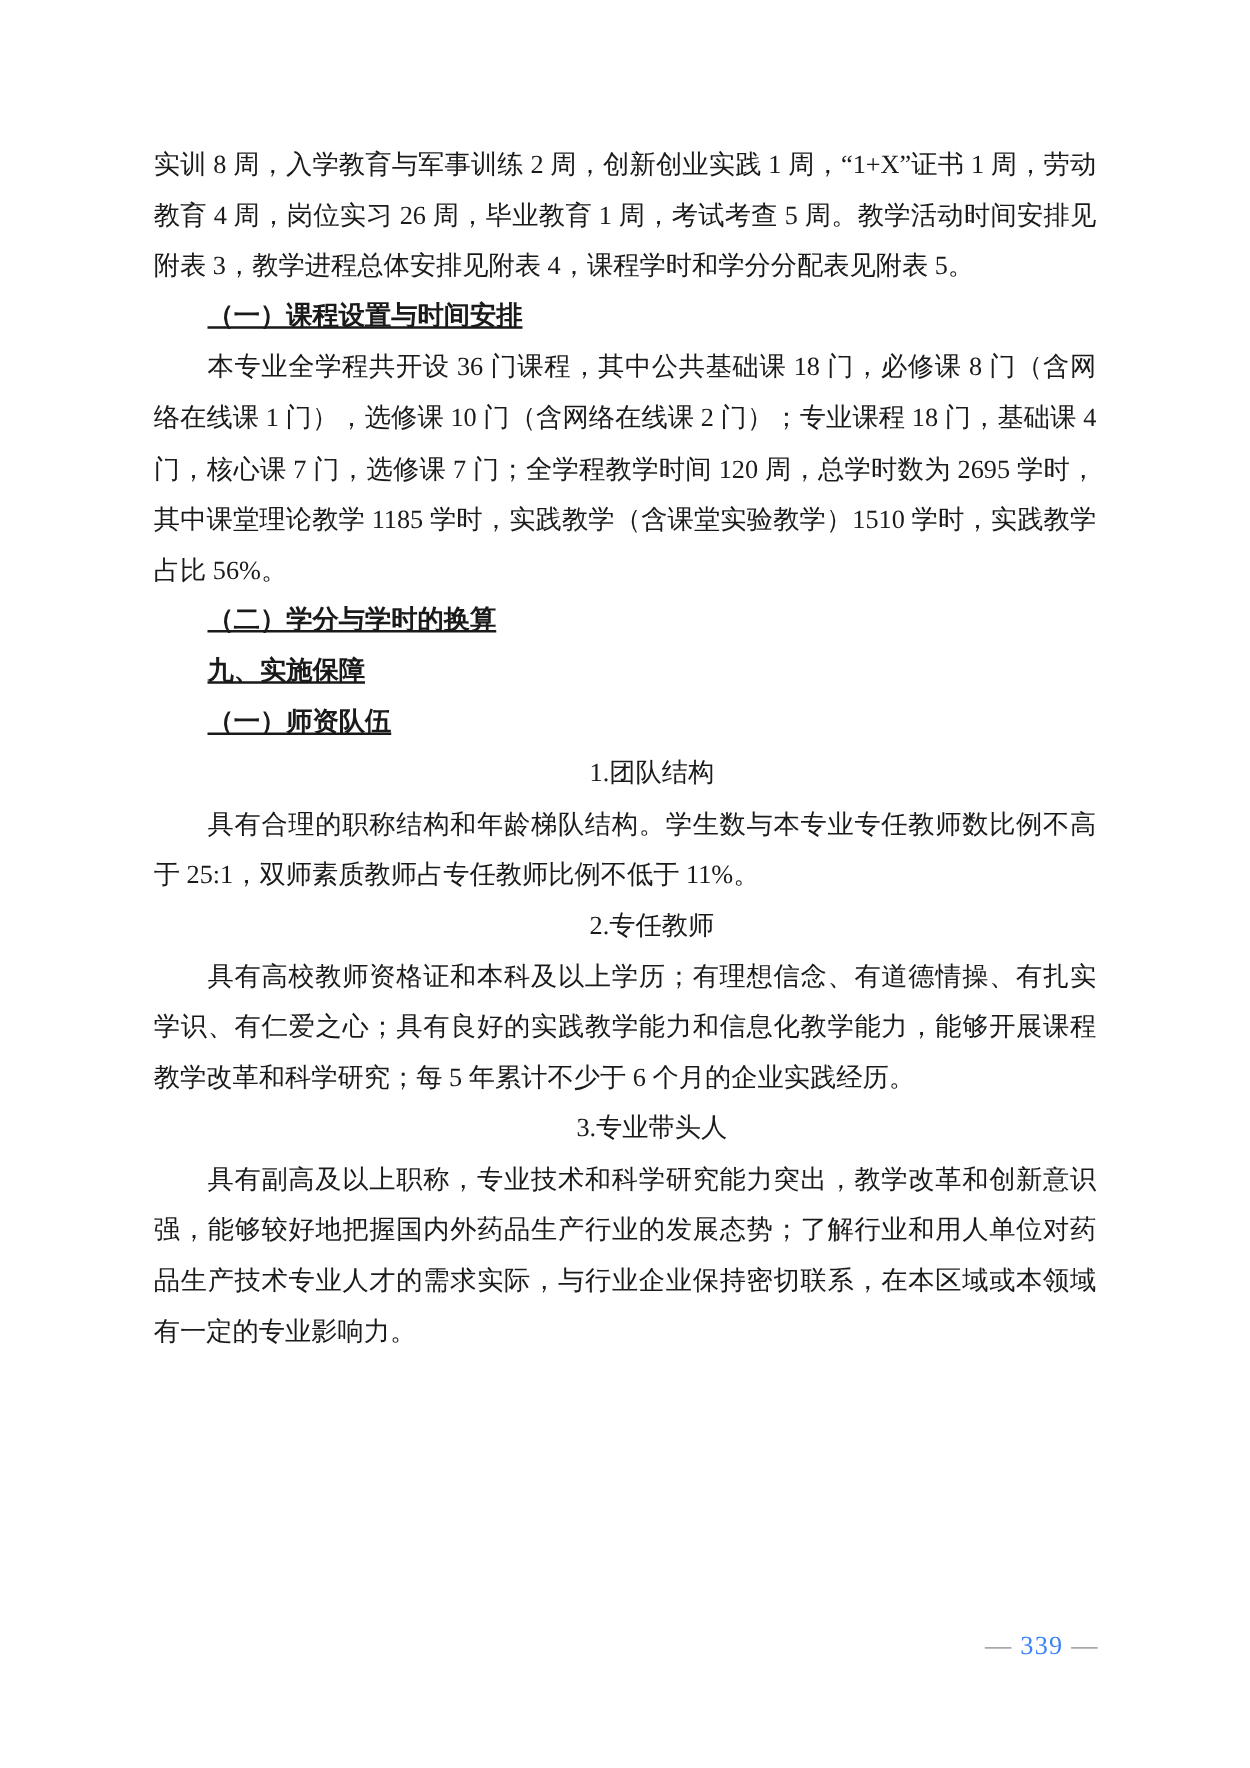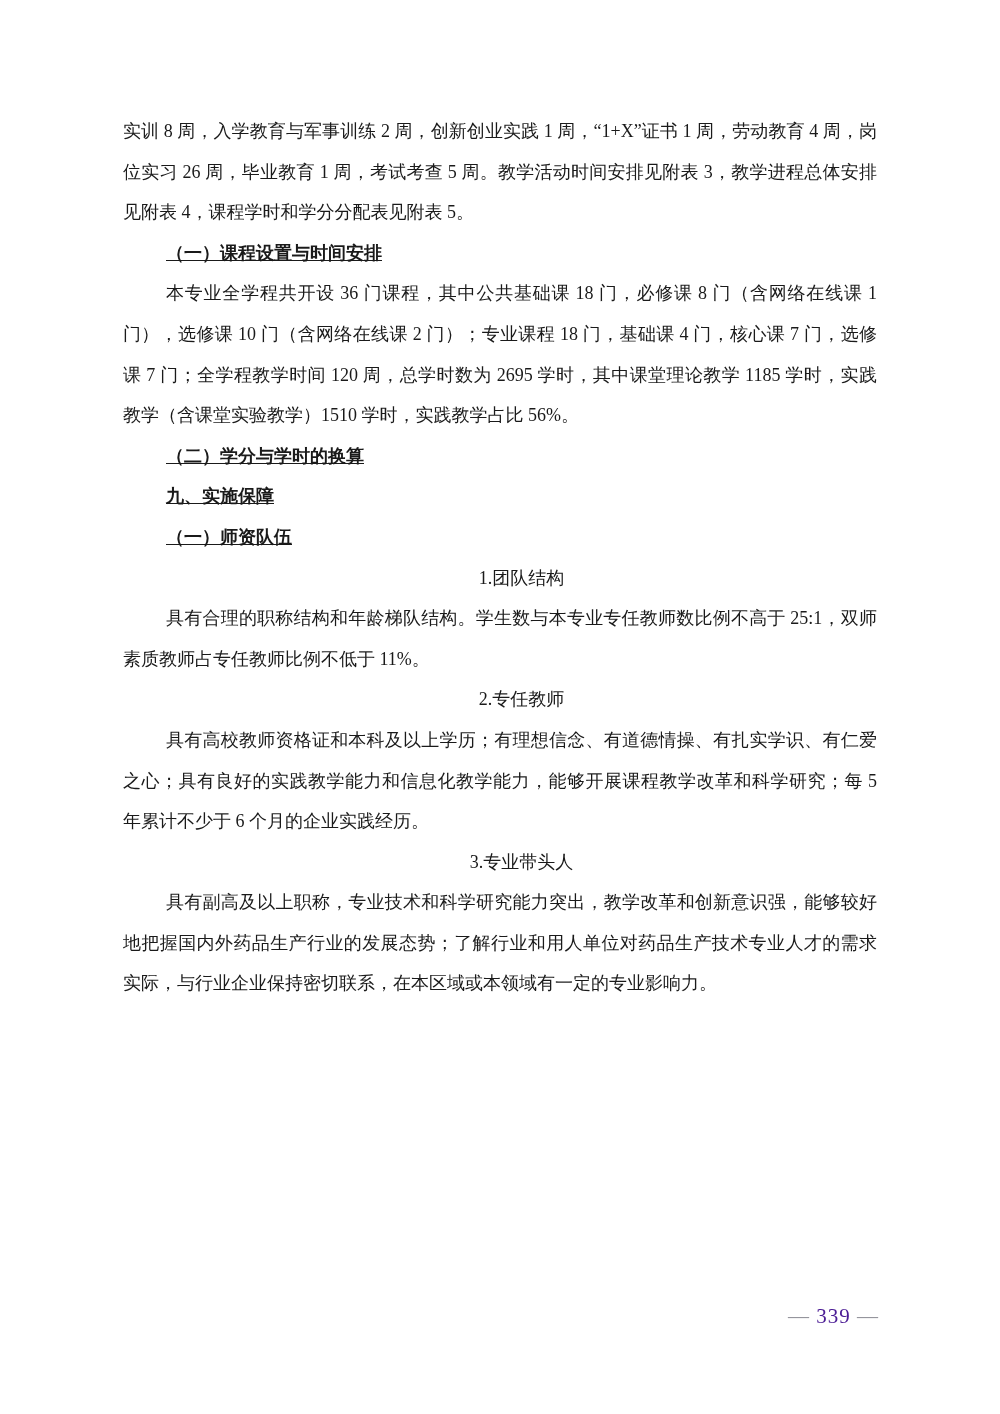--- a/index.html
+++ b/index.html
@@ -13,21 +13,21 @@
     height: 1414px;
     background: #ffffff;
     overflow: hidden;
   }
   .content {
     position: absolute;
     left: 123px;
     top: 111px;
     width: 754px;
     font-family: "Liberation Serif", "DejaVu Serif", serif;
-    font-size: 18px;
+    font-size: 21px;
     line-height: 40.6px;
     color: #1a1a1a;
     text-align: justify;
     word-break: break-all;
   }
   .content p {
     margin: 0;
     text-indent: 43px;
   }
   .content p.noindent {
@@ -47,21 +47,21 @@
     position: absolute;
     left: 788px;
     top: 1301px;
     font-family: "Liberation Serif", "DejaVu Serif", serif;
     font-size: 21px;
     line-height: 30px;
     letter-spacing: 1px;
     white-space: pre;
   }
   .footer .dash { color: #8f8f97; }
-  .footer .num  { color: #4c1d95; }
+  .footer .num  { color: #3b82f6; }
 </style>
 </head>
 <body>
 
 <div class="page">
 
   <div class="content">
     <p class="body noindent">实训 8 周，入学教育与军事训练 2 周，创新创业实践 1 周，“1+X”证书 1 周，劳动教育 4 周，岗位实习 26 周，毕业教育 1 周，考试考查 5 周。教学活动时间安排见附表 3，教学进程总体安排见附表 4，课程学时和学分分配表见附表 5。</p>
 
     <p class="h2">（一）课程设置与时间安排</p>

